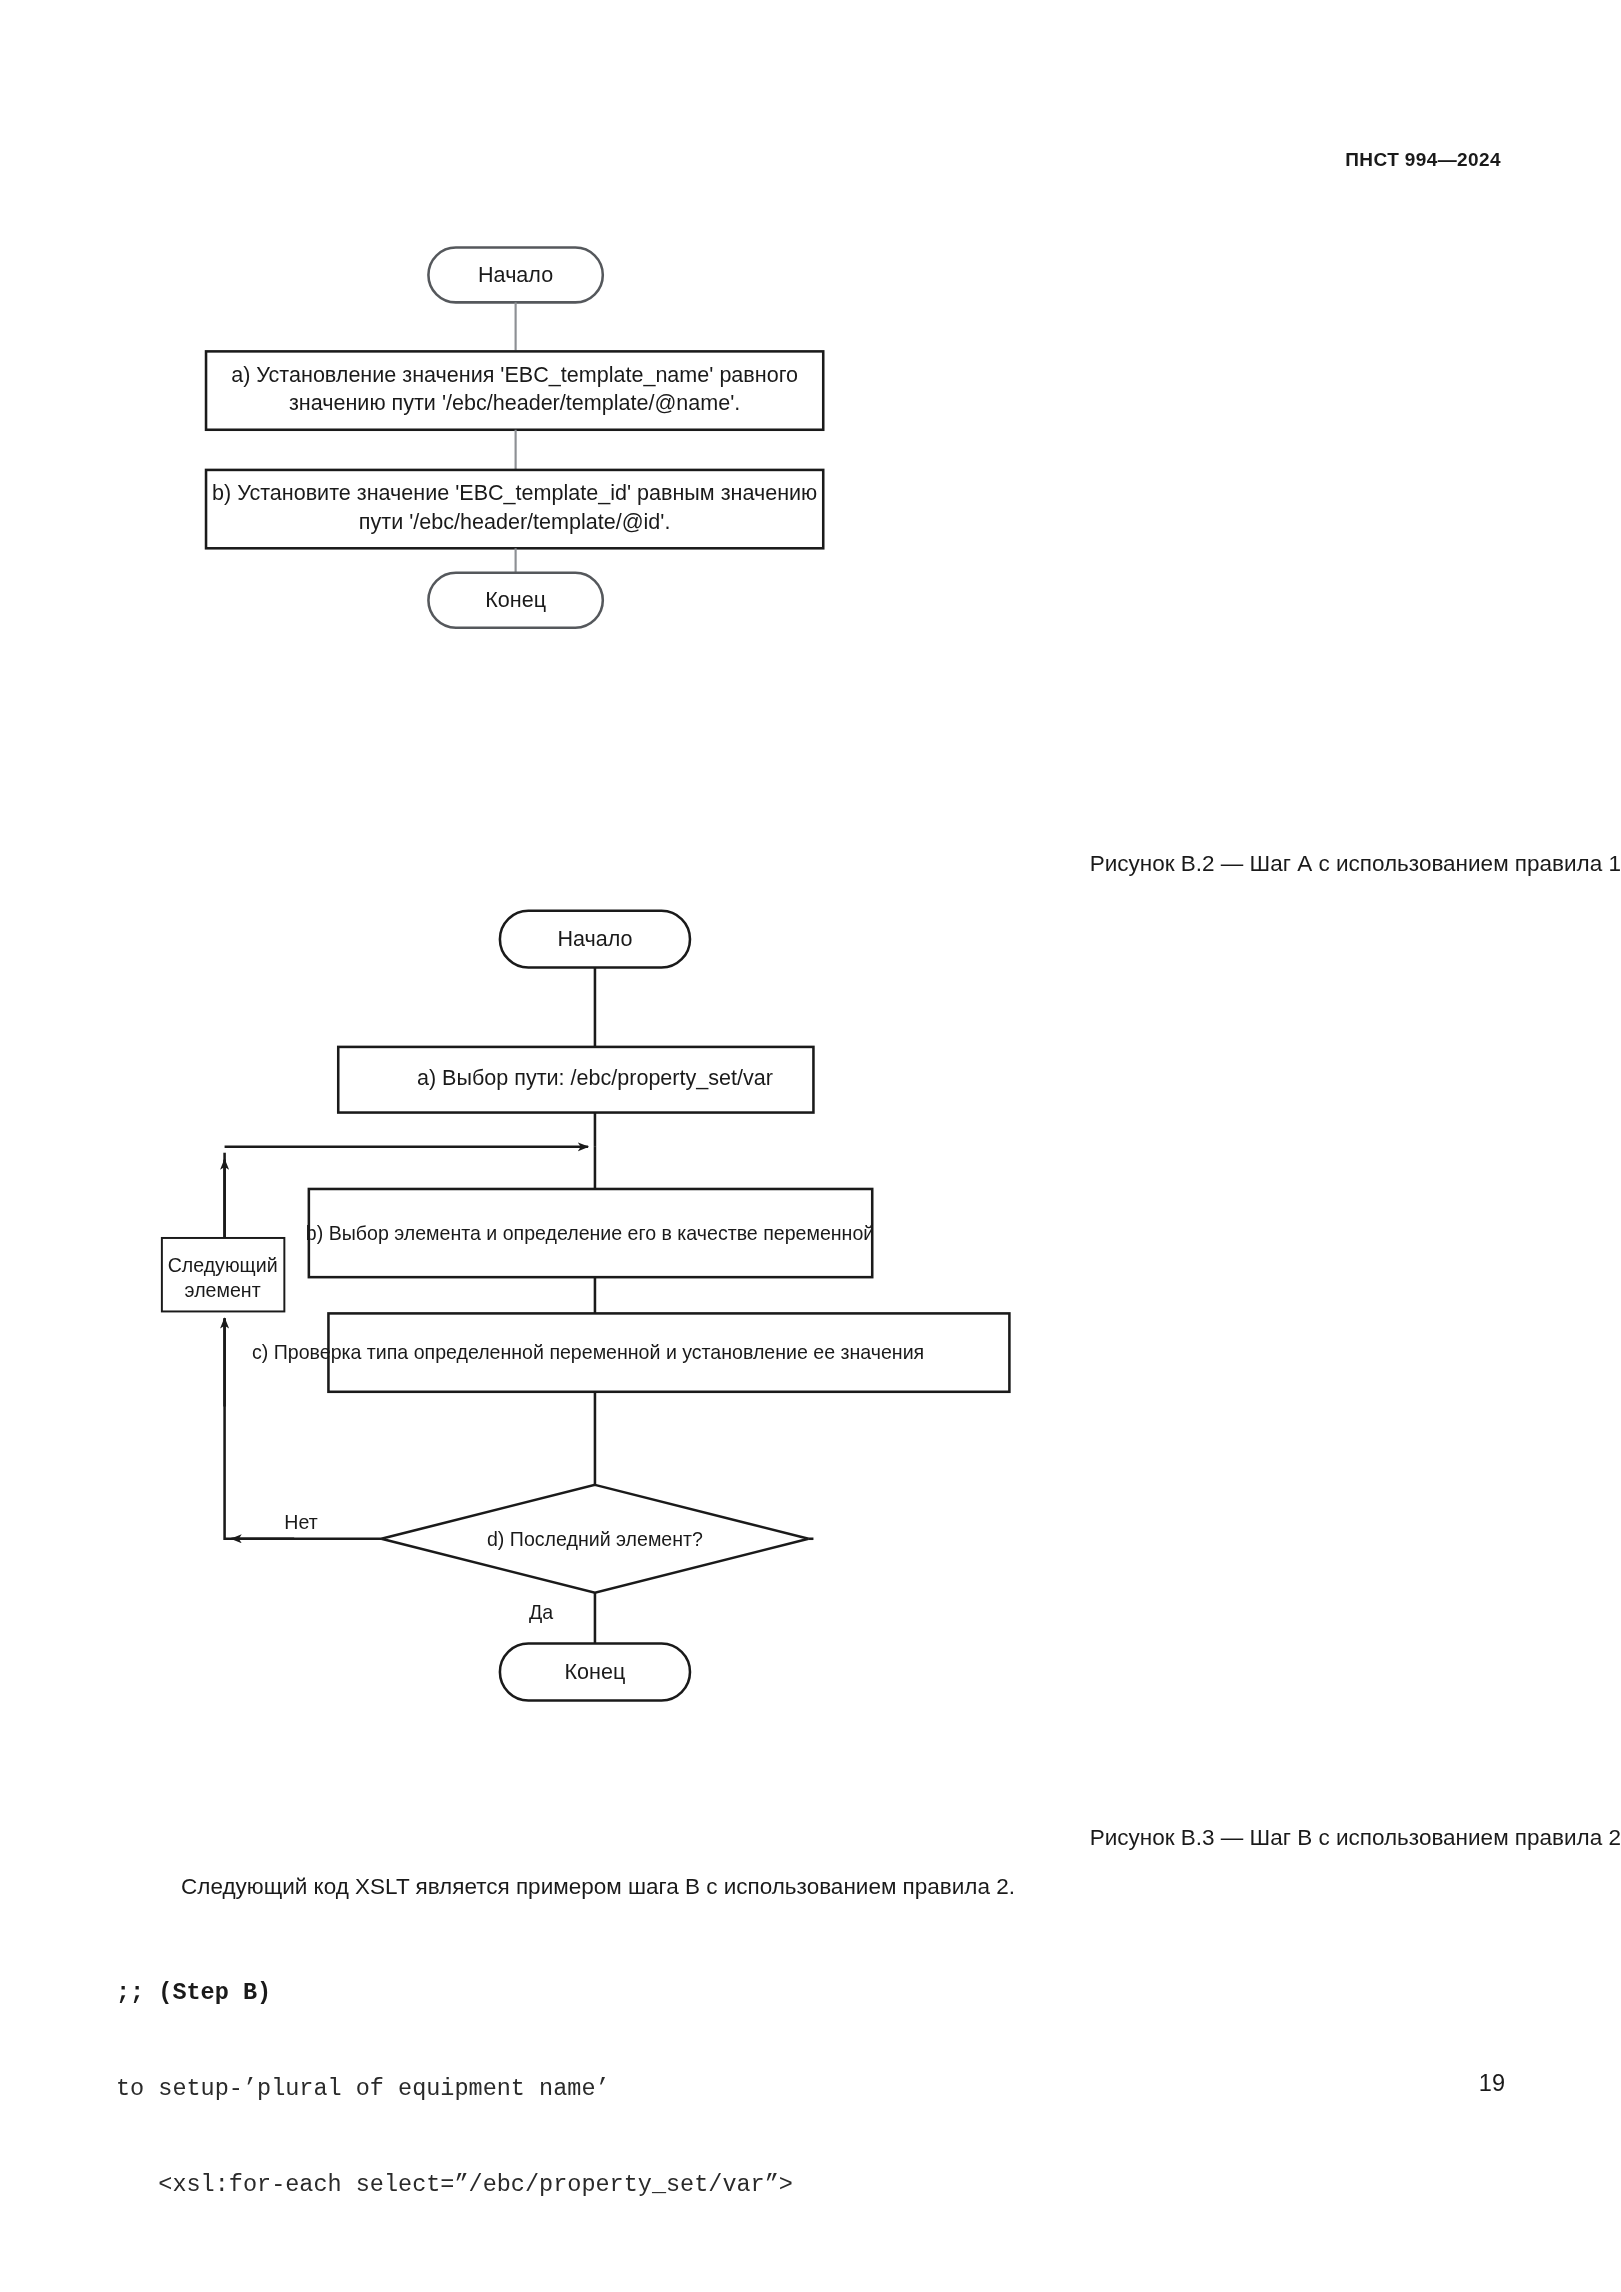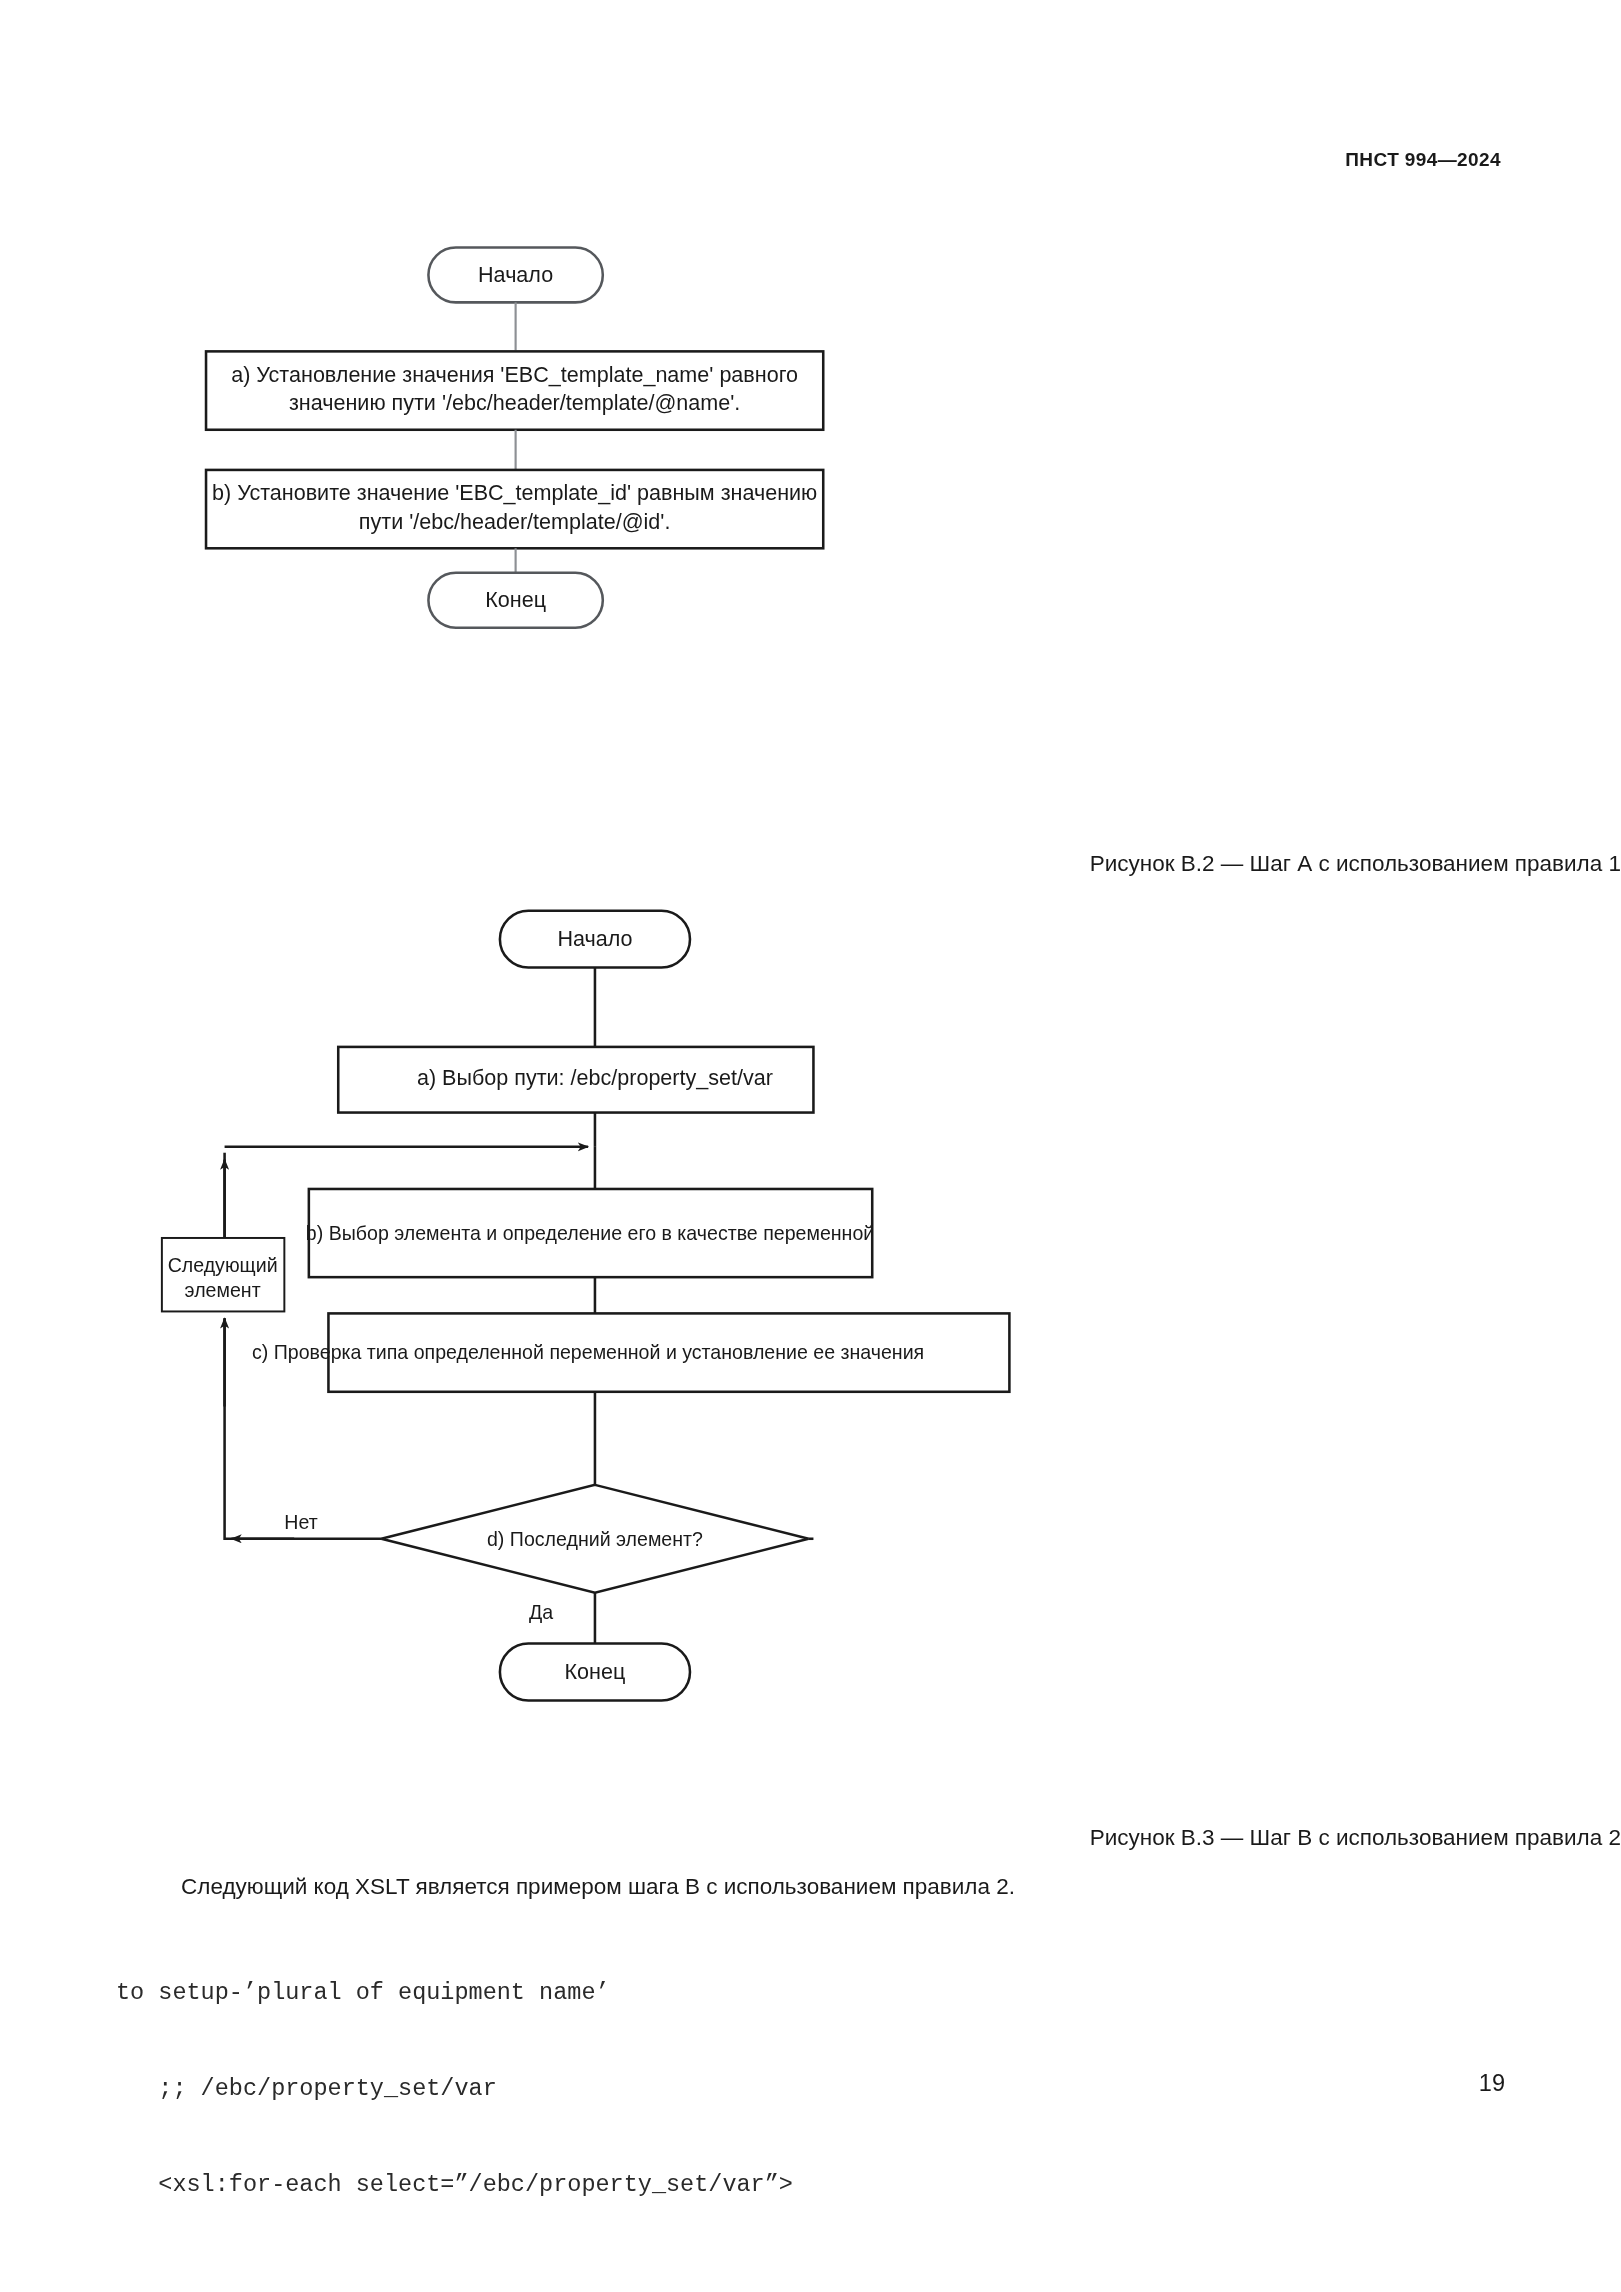--- a/index.html
+++ b/index.html
@@ -239,22 +239,22 @@
         <text class="flow-text" x="607" y="798" text-anchor="middle">Конец</text>
       </g>
     </svg>
   </div>
 
   <div class="caption caption-b3">Рисунок В.3 — Шаг В с использованием правила 2</div>
 
   <div class="body-par">Следующий код XSLT является примером шага B с использованием правила 2.</div>
 
   <div class="code-block">
+    <div class="code-line bold">;; (Step B)</div>
     <div class="code-line">to setup-’plural of equipment name’</div>
-    <div class="code-line">   ;; /ebc/property_set/var</div>
     <div class="code-line">   &lt;xsl:for-each select=”/ebc/property_set/var”&gt;</div>
     
   </div>
 
   <div class="page-number">19</div>
 
 </div>
 
 
 </body></html>

